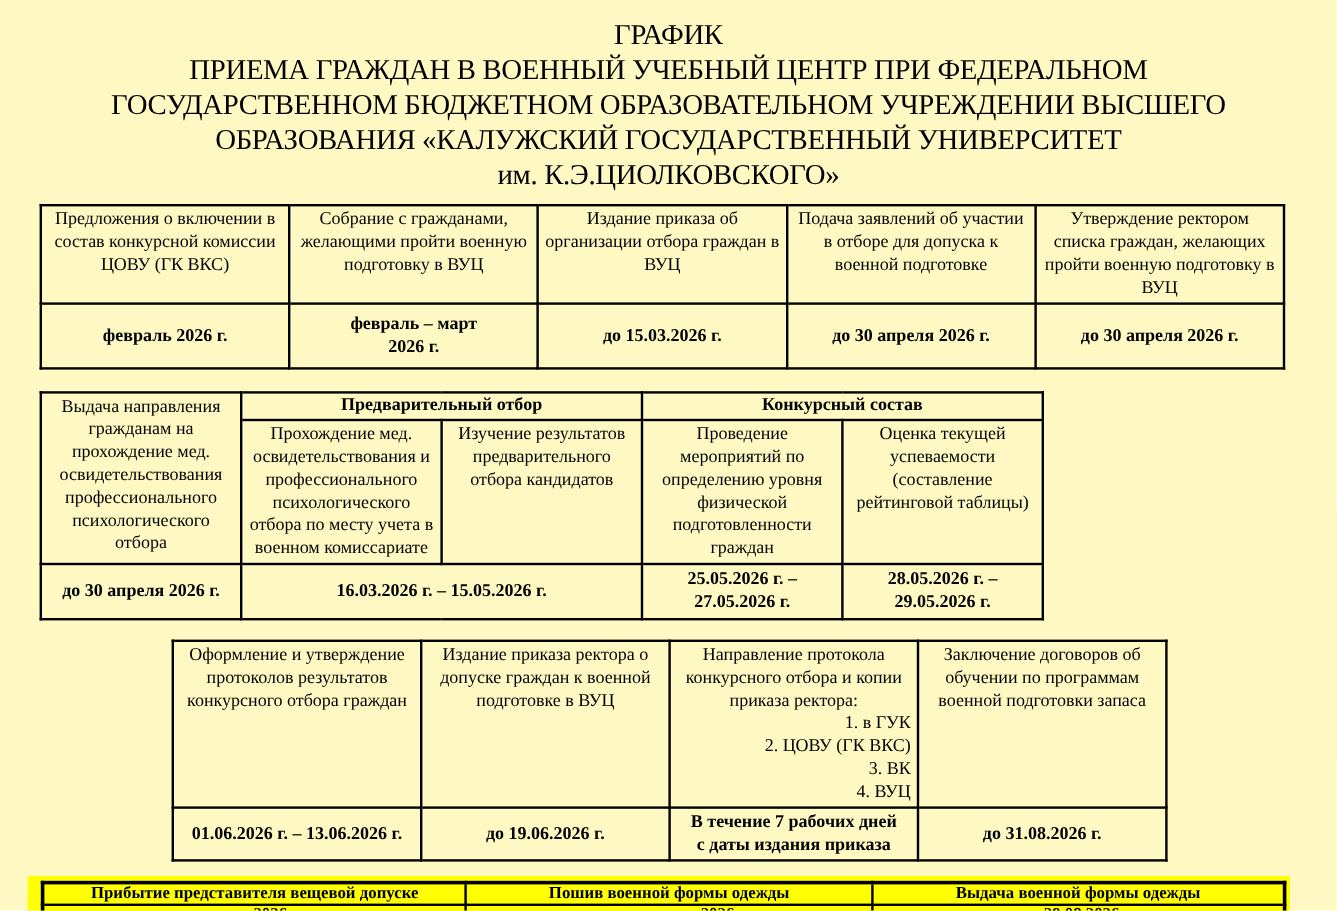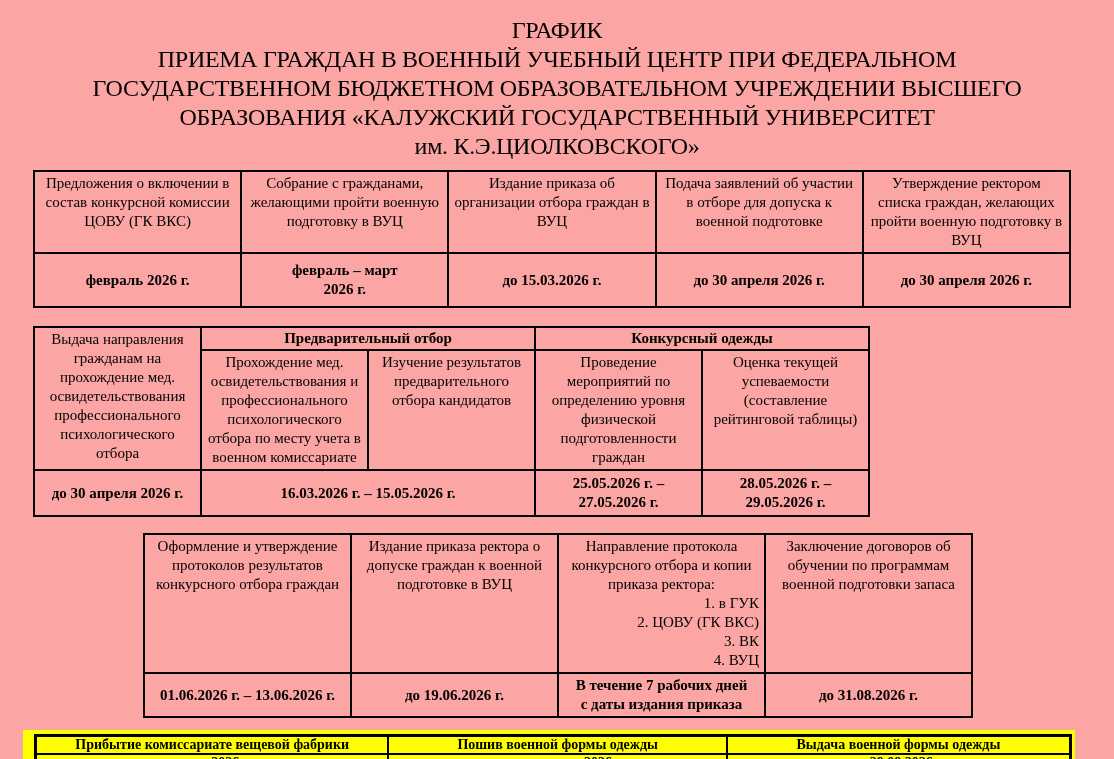--- a/index.html
+++ b/index.html
@@ -4,21 +4,21 @@
 <style>
   html, body {
     margin: 0;
     padding: 0;
     background: #ffffff;
   }
   .page {
     position: relative;
     width: 1114px;
     height: 759px;
-    background: #fca5a5;
+    background: #fef9c3;
     color: #000000;
     font-family: "Liberation Serif", "DejaVu Serif", serif;
     overflow: hidden;
   }
   
   .doc-title {
     padding-top: 16px;
     text-align: center;
     font-size: 24px;
     line-height: 29px;
@@ -145,21 +145,21 @@
       <col style="width:20%">
         <col style="width:20%">
         <col style="width:20%">
         <col style="width:20%">
         <col style="width:20%">
     </colgroup>
     <tbody>
         <tr class="row-group">
       <td class="act" rowspan="2">Выдача направления гражданам на прохождение мед. освидетельствования профессионального психологического отбора</td>
       <th class="group" colspan="2">Предварительный отбор</th>
-      <th class="group" colspan="2">Конкурсный одежды</th>
+      <th class="group" colspan="2">Конкурсный состав</th>
     </tr>
     <tr class="row-sub">
       <td class="act">Прохождение мед. освидетельствования и профессионального психологического отбора по месту учета в военном комиссариате</td>
       <td class="act">Изучение результатов предварительного отбора кандидатов</td>
       <td class="act">Проведение мероприятий по определению уровня физической подготовленности граждан</td>
       <td class="act">Оценка текущей успеваемости (составление рейтинговой таблицы)</td>
     </tr>
     <tr class="row-date">
       <td class="date">до 30 апреля 2026 г.</td>
       <td class="date" colspan="2">16.03.2026 г. – 15.05.2026 г.</td>
@@ -203,21 +203,21 @@
 
   <div class="uniform-wrap">
     <table class="uniform">
       <colgroup>
         <col style="width:34.1%">
           <col style="width:32.7%">
           <col style="width:33.2%">
       </colgroup>
       <tbody>
           <tr>
-        <td>Прибытие комиссариате вещевой фабрики</td>
+        <td>Прибытие представителя вещевой допуске</td>
         <td>Пошив военной формы одежды</td>
         <td>Выдача военной формы одежды</td>
       </tr>
       <tr>
         <td>июнь 2026 г.</td>
         <td>июнь – август 2026 г.</td>
         <td>до 29.08.2026 г.</td>
       </tr>
     </tbody>
       </table>

